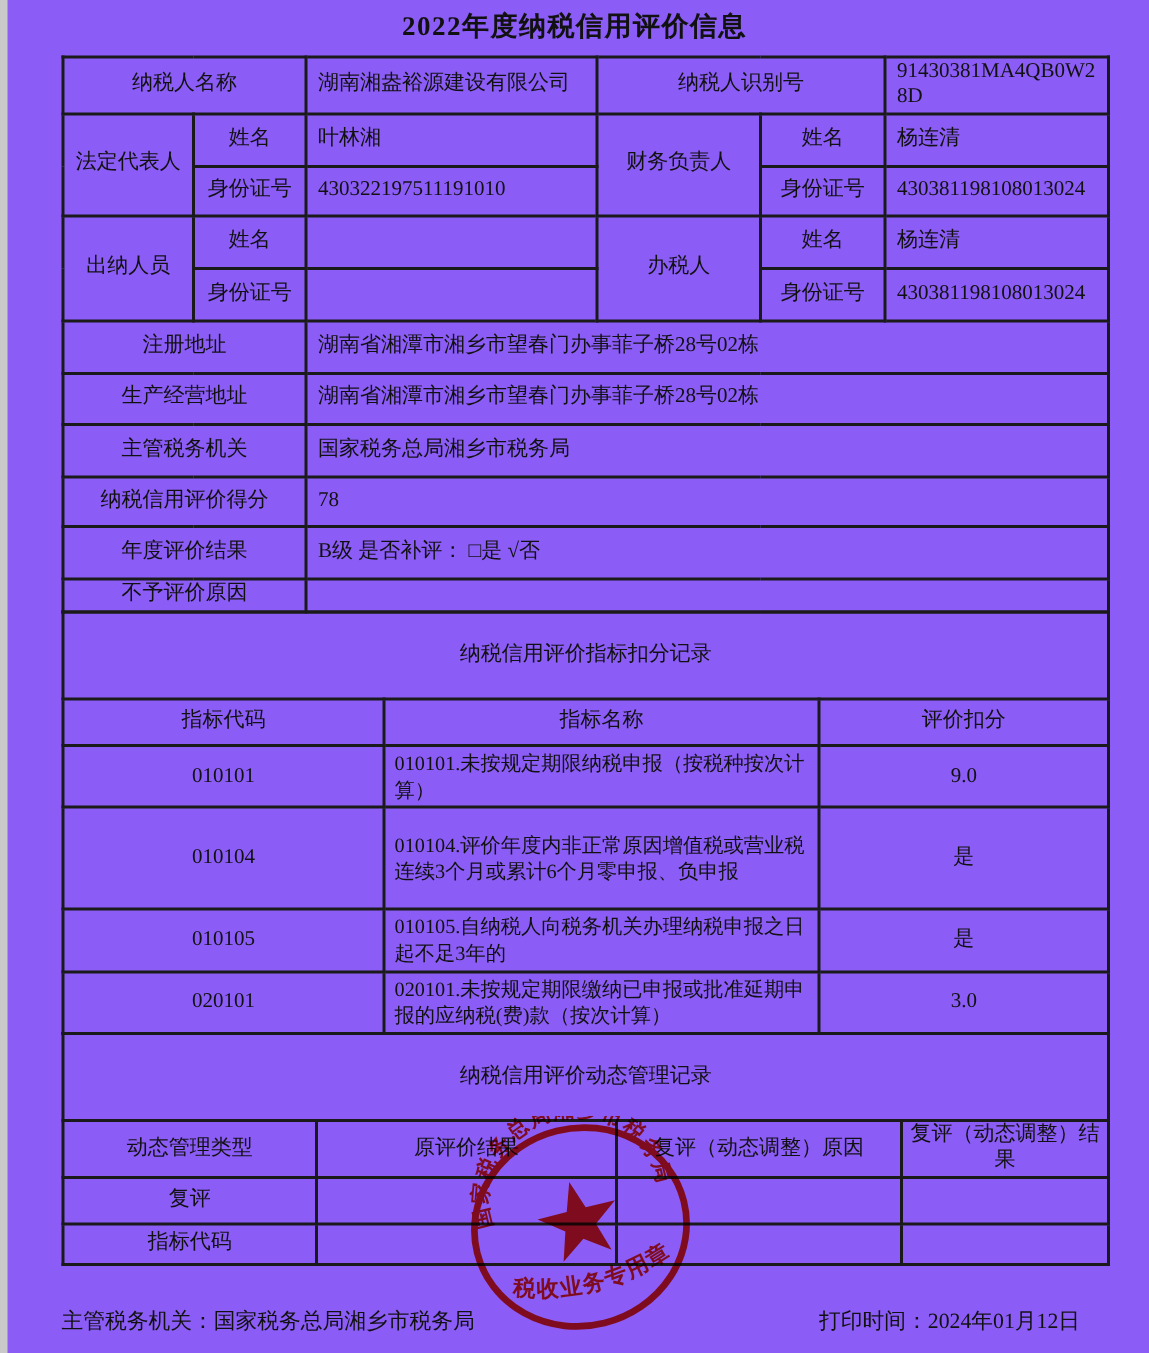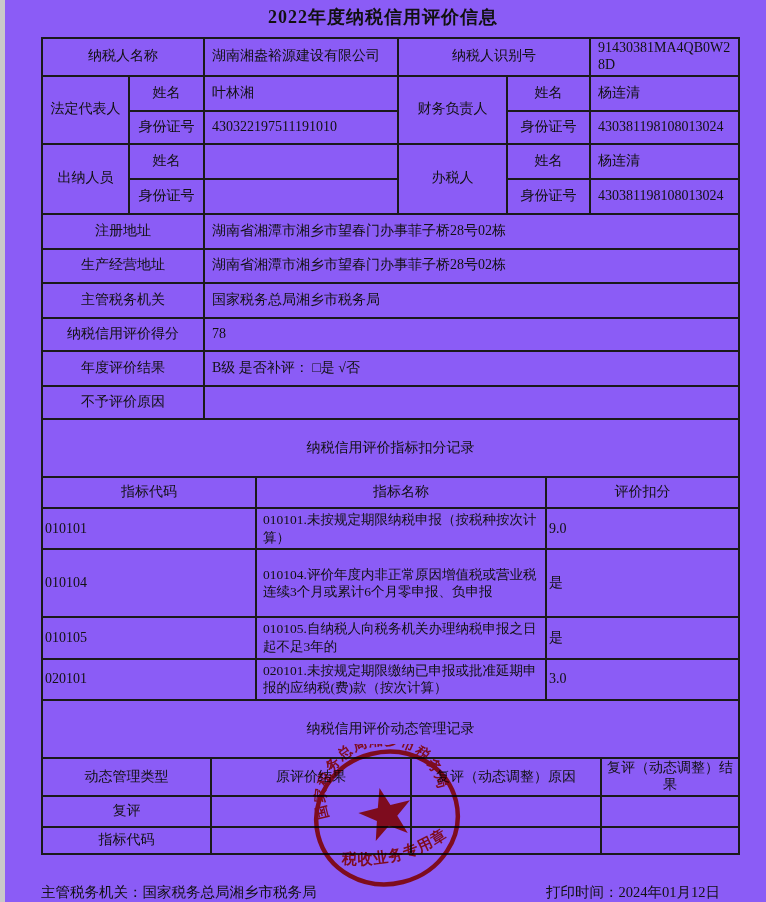--- a/index.html
+++ b/index.html
@@ -34,21 +34,21 @@
   td{
     border:2px solid #1a1a1a;
     font-size:14px;
     line-height:1.2;
     padding:1px 2px;
     overflow:hidden;
     word-break:break-all;
   }
   td.lbl{text-align:center;}
   td.val{text-align:left;padding-left:7px;}
-  td.ctr{}
+  td.ctr{text-align:center;}
   td.sect{text-align:center;font-size:14px;padding:20px 2px;}
   .t-deduct td.name{font-size:13.5px;line-height:1.3;text-align:left;padding:2px 6px;font-family:Liberation Serif, serif;}
   .num{font-family:"Liberation Serif","DejaVu Serif",serif;}
   .footer-row{
     margin-top:27px;
     display:flex;
     justify-content:space-between;
     padding:0 46px 0 41px;
     font-size:14.5px;
     line-height:20px;
@@ -128,21 +128,21 @@
       <td class="val" colspan="4">国家税务总局湘乡市税务局</td>
     </tr>
     <tr style="height:33px">
       <td class="lbl" colspan="2">纳税信用评价得分</td>
       <td class="val num" colspan="4">78</td>
     </tr>
     <tr style="height:35px">
       <td class="lbl" colspan="2">年度评价结果</td>
       <td class="val" colspan="4">B级 是否补评： □是 √否</td>
     </tr>
-    <tr style="height:33px">
+    <tr style="height:22px">
       <td class="lbl" colspan="2">不予评价原因</td>
       <td class="val" colspan="4"></td>
     </tr>
   </tbody>
     </table>
 
   <table class="t-deduct">
     <colgroup>
       <col style="width:214px">
         <col style="width:290px">

